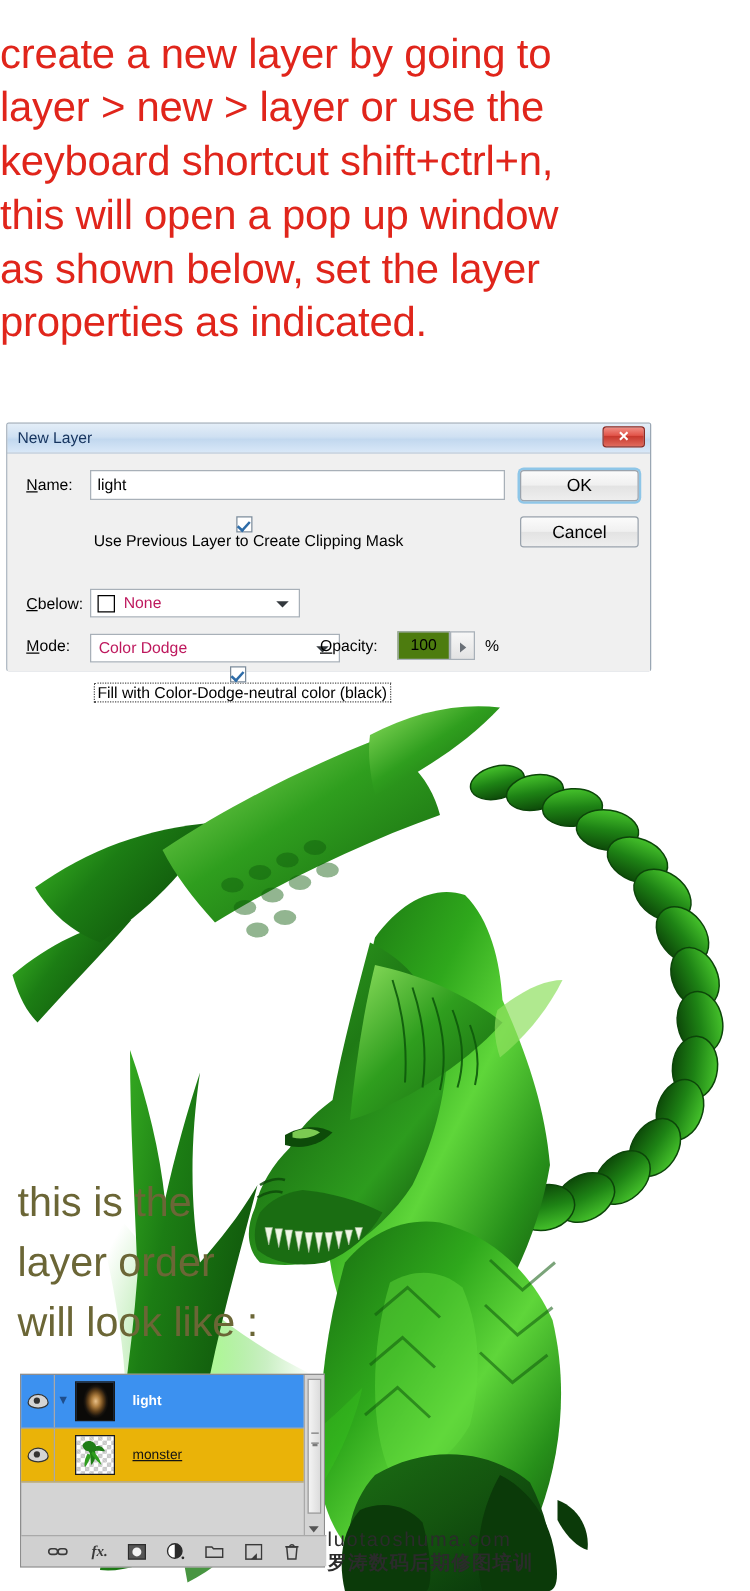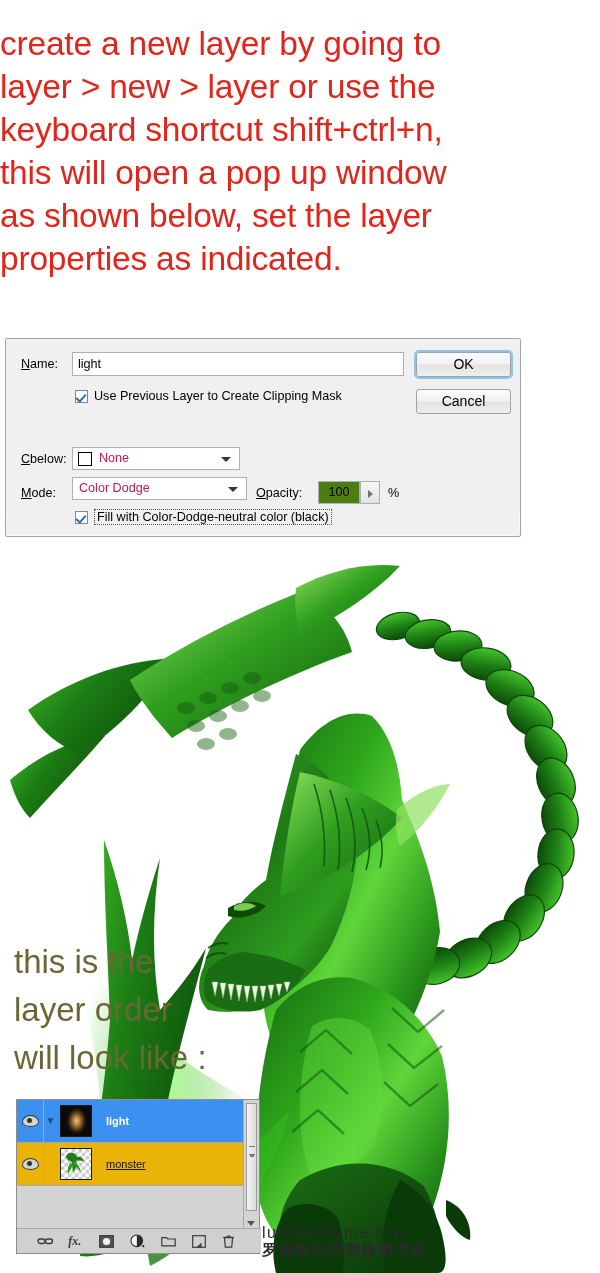--- a/index.html
+++ b/index.html
@@ -106,20 +106,21 @@
     font-family: "Liberation Sans", sans-serif;
     color: #000000;
     padding: 0 5px;
     line-height: 22px;
   }
 
   .chk-row {
     position: absolute;
     display: flex;
     align-items: center;
+    flex-direction: column;
   }
   #clip-row { left: 69px; top: 50px; }
   #fill-row { left: 69px; top: 170px; }
   #fill-row .chk-text {
     border: 1px dotted #555;
     padding: 0 2px;
     text-align: center;
   }
   .checkbox {
     width: 13px;
@@ -152,21 +153,21 @@
 
   .dropdown {
     position: absolute;
     background: #ffffff;
     border: 1px solid #a8b0b8;
     box-sizing: border-box;
     height: 23px;
     cursor: pointer;
   }
   #color-dropdown { left: 66px; top: 108px; width: 168px; }
-  #mode-dropdown  { left: 66px; top: 138px; width: 175px; text-align: right; }
+  #mode-dropdown  { left: 66px; top: 144px; width: 200px; text-align: right; }
   .dd-text {
     position: absolute;
     left: 6px;
     top: 3px;
     font-size: 12.6px;
     color: #be185d;
     font-family: "Liberation Sans", sans-serif;
   }
   #color-dropdown .dd-text { left: 26px; }
   #color-swatch {
@@ -434,21 +435,21 @@
   }
   .tb-icon {
     width: 18px;
     height: 16px;
     position: relative;
     cursor: pointer;
     color: #3a3a3a;
     font-size: 12px;
     display: flex;
     align-items: center;
-    justify-content: flex-start;
+    justify-content: flex-end;
     font-family: "Liberation Sans", sans-serif;
   }
 
   
   #watermark {
     position: absolute;
     left: 262px;
     top: 1224px;
     color: #2b2b2b;
     font-family: "Liberation Sans", sans-serif;
@@ -470,20 +471,24 @@
 
 <div id="instructions">create a new layer by going to
 layer &gt; new &gt; layer or use the
 keyboard shortcut shift+ctrl+n,
 this will open a pop up window
 as shown below, set the layer
 properties as indicated.</div>
 
 <div id="new-layer-dialog">
 
+  <div id="dialog-titlebar">
+    <span id="dialog-title">New Layer</span>
+    <div id="dialog-close">✕</div>
+  </div>
 
   <div id="dialog-body">
 
     <div class="dlg-label" id="name-label"><span class="acc">N</span><span>ame:</span></div>
     <div id="name-input" title="Layer name">light</div>
 
     <div class="chk-row" id="clip-row">
       <span class="checkbox checked"></span>
       <span class="chk-text">Use Previous Layer to Create Clipping Mask</span>
     </div>

